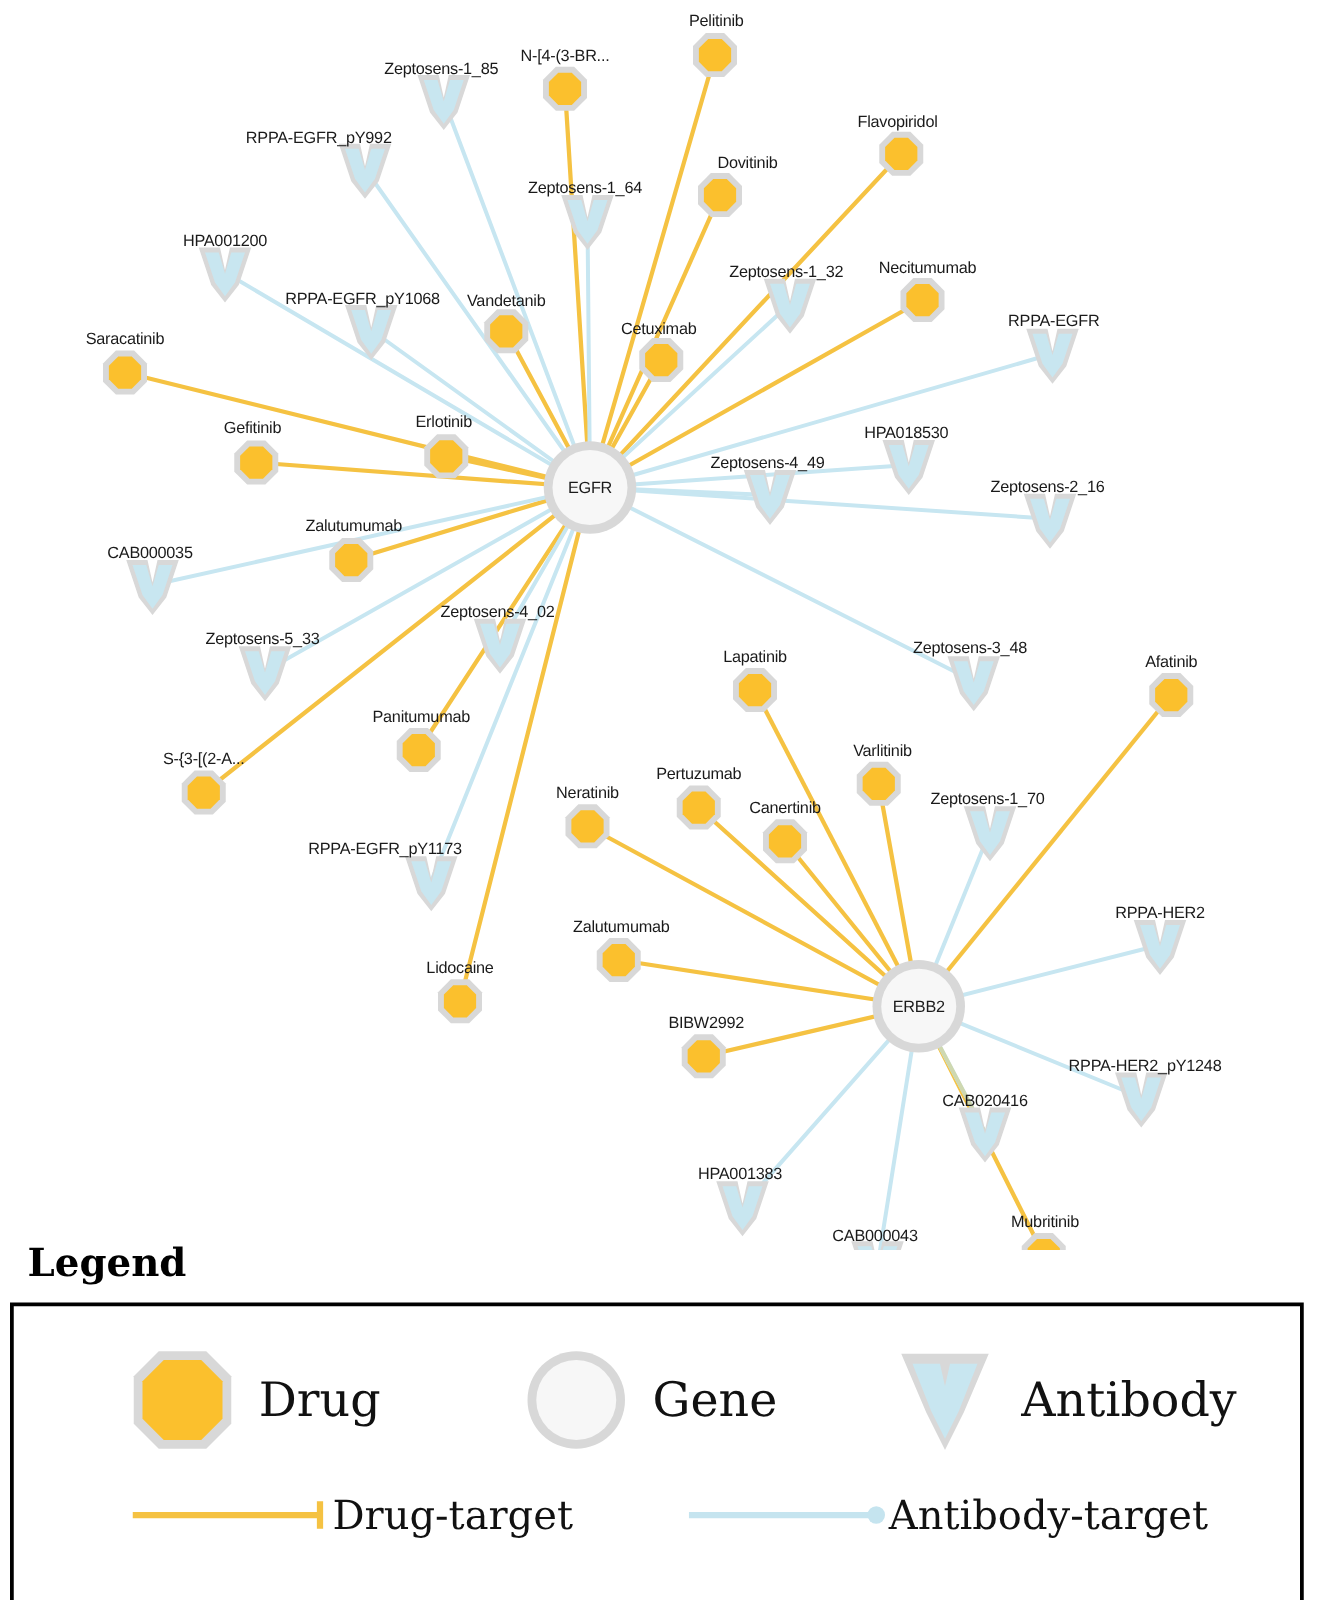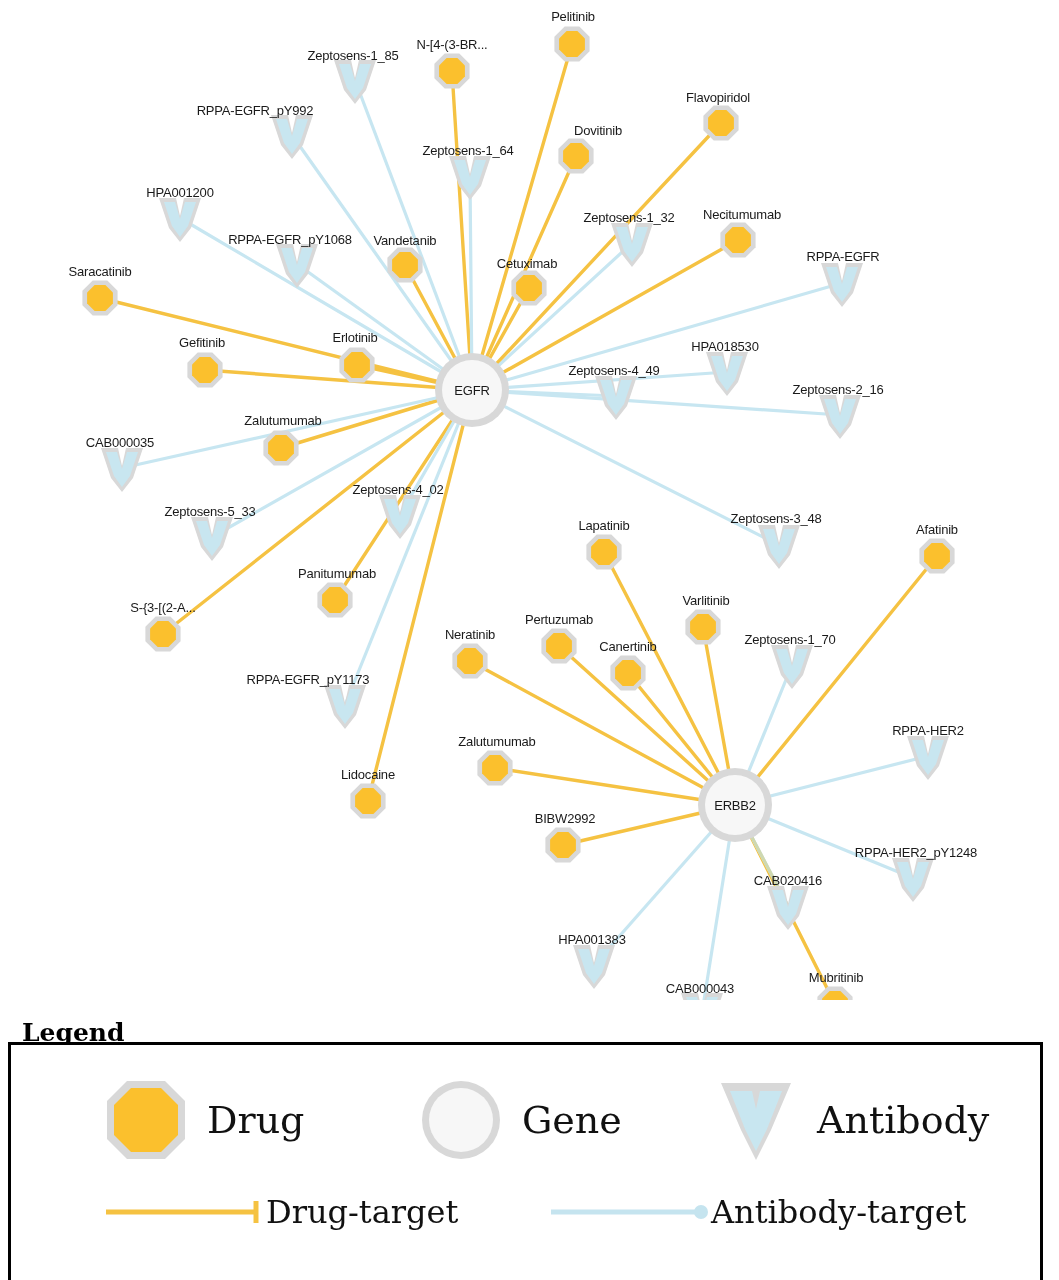--- a/index.html
+++ b/index.html
@@ -1,19 +1,19 @@
 <!DOCTYPE html>
 <html><head>
 <meta charset="utf-8">
 <style>
   html,body{margin:0;padding:0;background:#ffffff;}
   body{width:1059px;height:1280px;font-family:"Liberation Sans",sans-serif;position:relative;overflow:hidden;}
   #graph{position:absolute;left:0;top:0;width:1059px;height:1000px;}
   .label{position:absolute;font-weight:normal;font-size:13px;color:#1a1a1a;white-space:nowrap;transform:translate(-50%,-50%);letter-spacing:-0.2px;}
-  .legend-title{position:absolute;left:22px;top:993px;font-family:"DejaVu Serif",serif;font-size:25px;font-weight:bold;color:#000;margin-top:25px;}
+  .legend-title{position:absolute;left:22px;top:993px;font-family:"DejaVu Serif",serif;font-size:31px;font-weight:bold;color:#000;}
   .legend-box{position:absolute;left:8px;top:1042px;width:1035px;height:284px;border:3px solid #000;background:#fff;box-sizing:border-box;}
   .legend-row1{position:absolute;left:0;top:10px;width:100%;height:120px;}
   .legend-item{position:absolute;display:flex;align-items:center;}
   .legend-text{font-family:"DejaVu Serif",serif;font-size:38px;color:#111;margin-left:16px;}
   .legend-edge-text{font-family:"DejaVu Serif",serif;font-size:32px;color:#111;}
   .legend-row2{position:absolute;top:148px;left:0;width:100%;height:60px;}
 </style>
 </head>
 <body>
 

